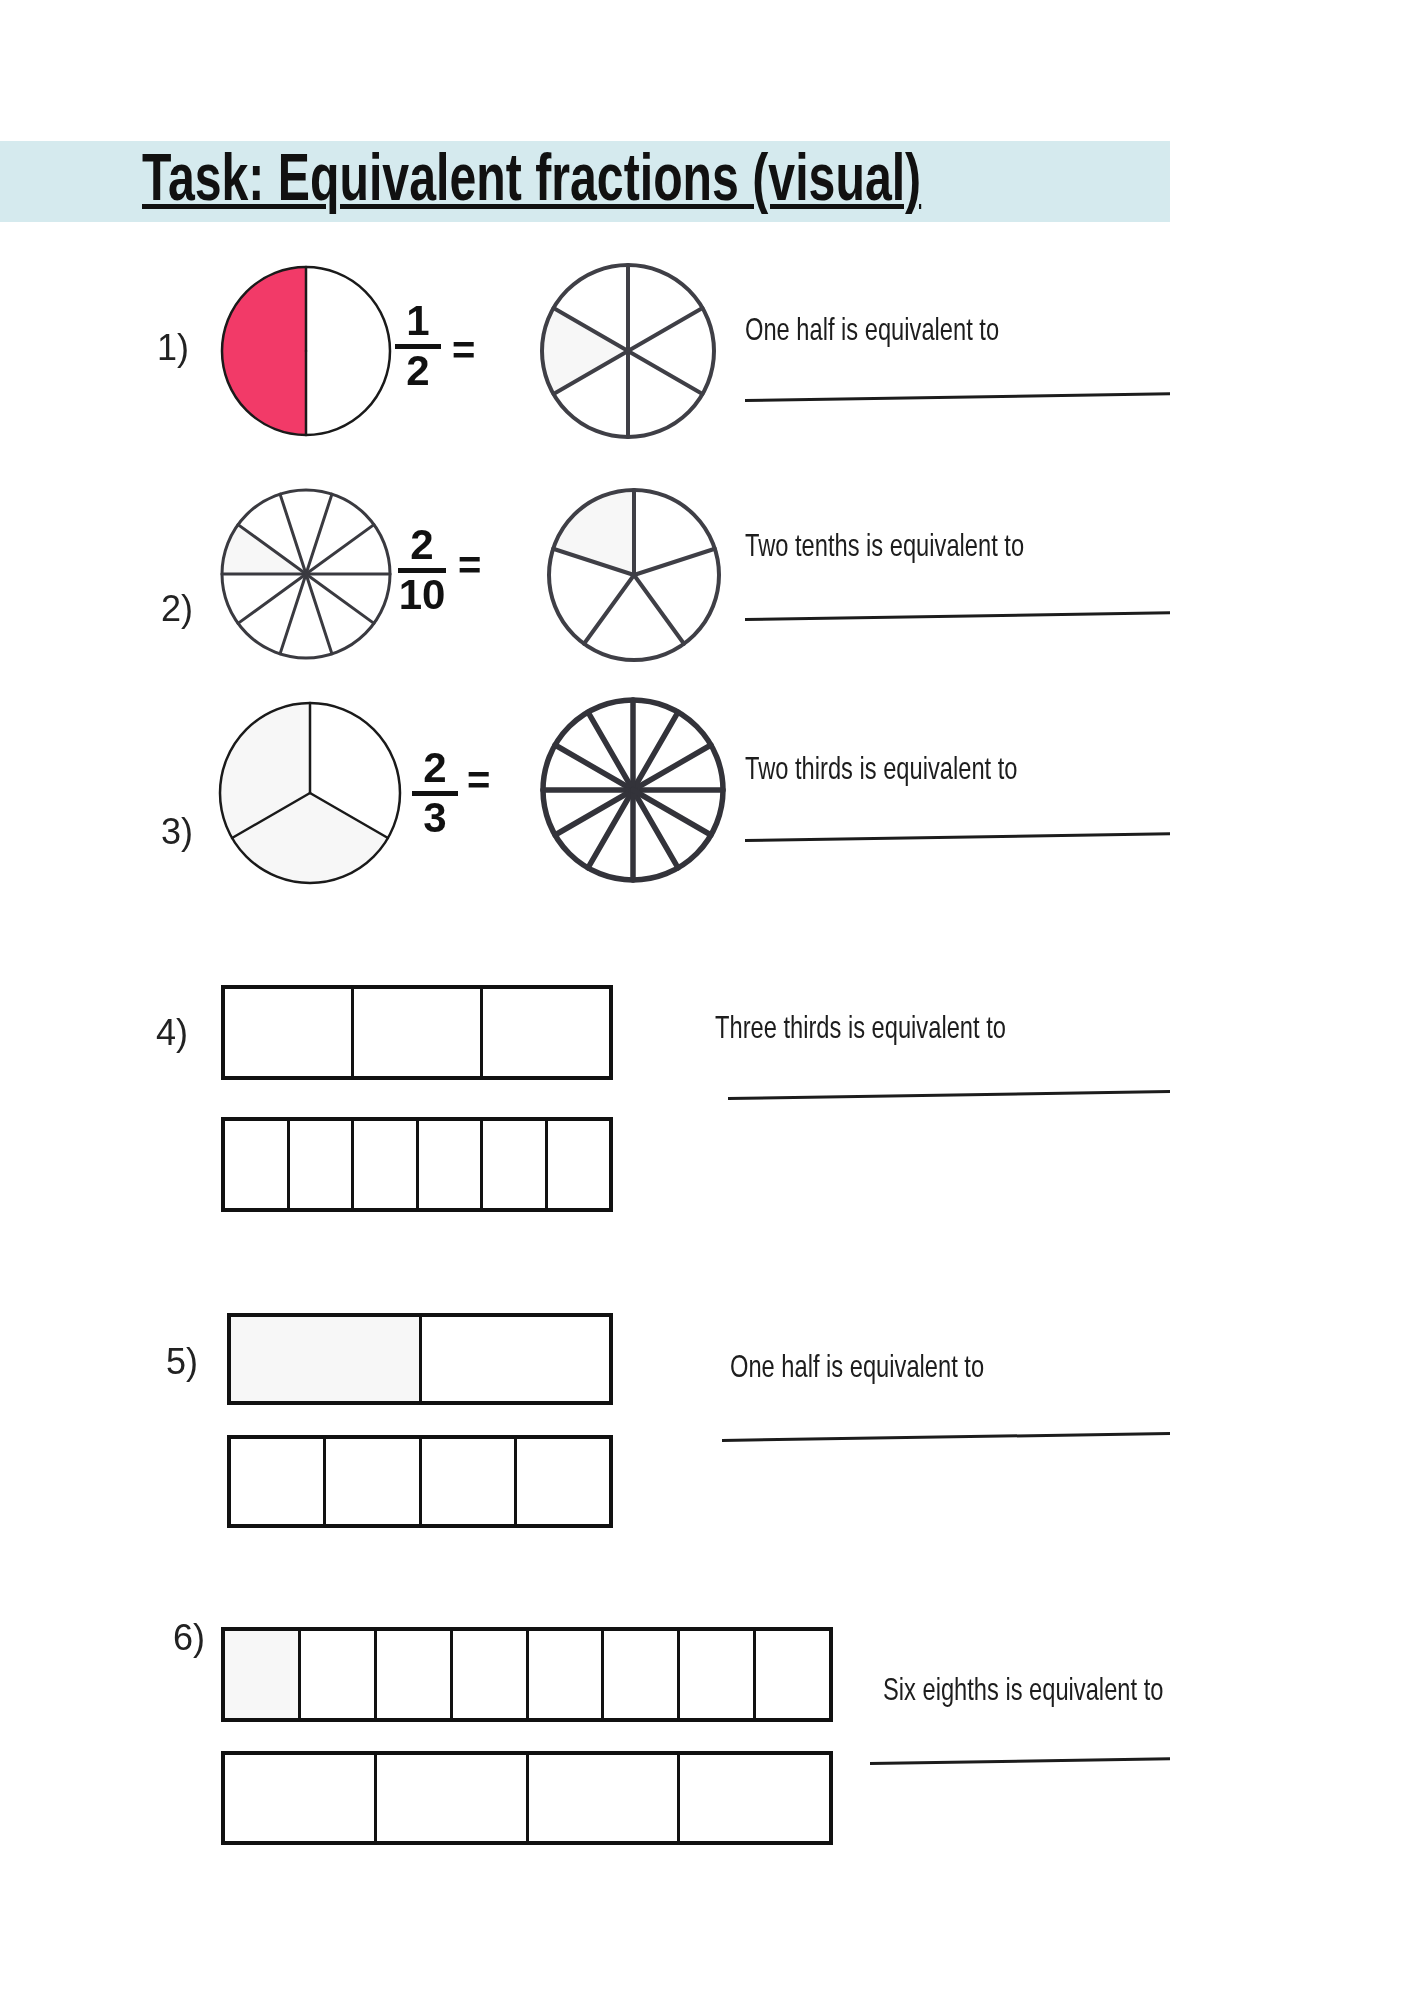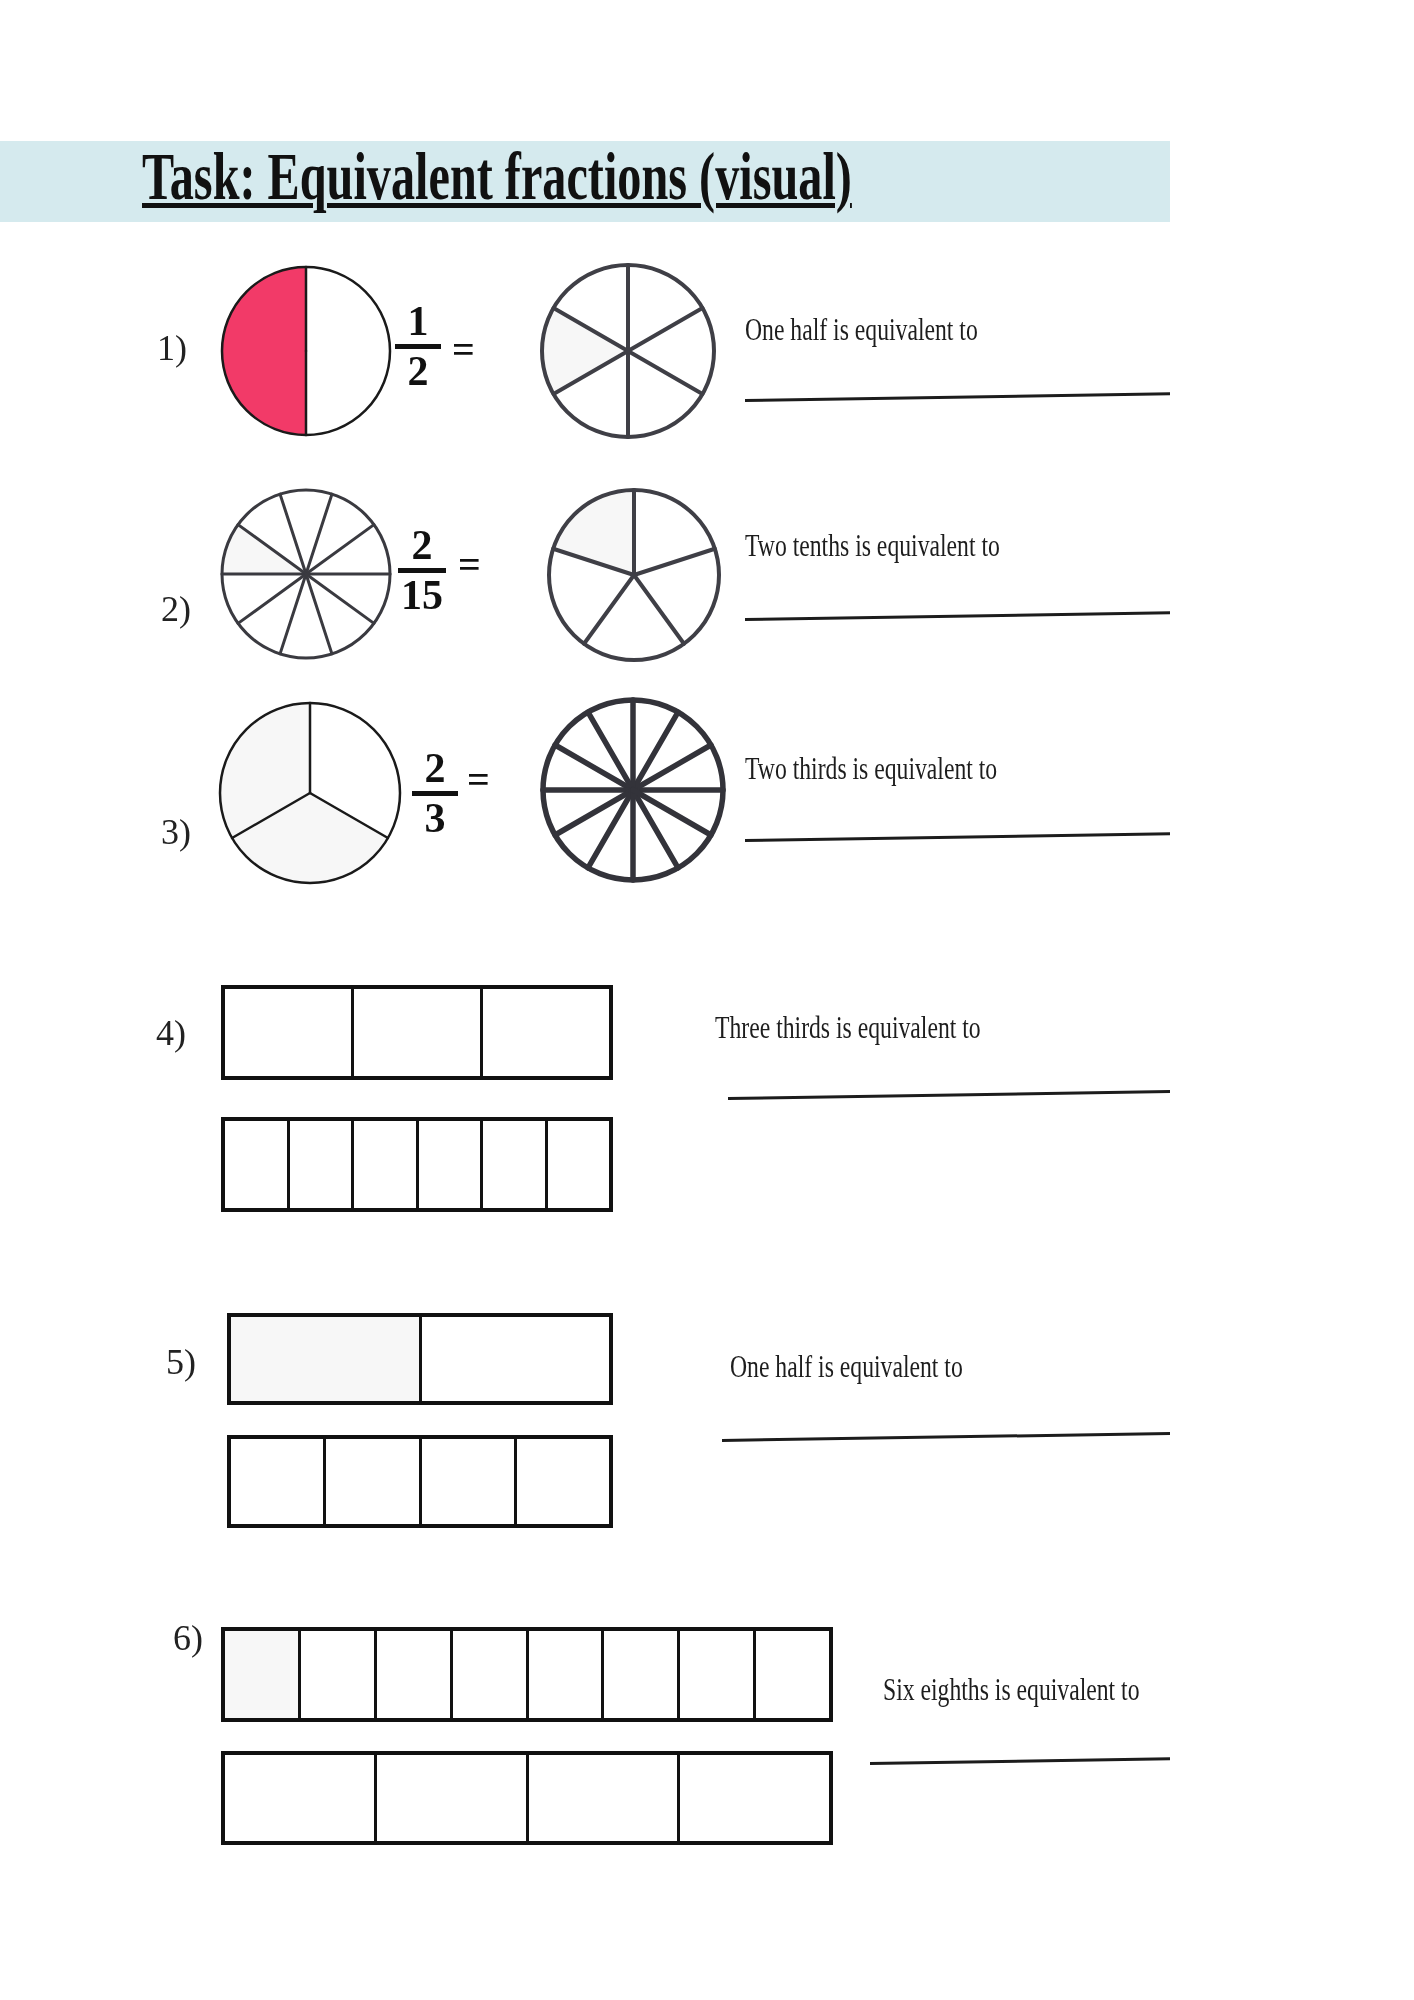--- a/index.html
+++ b/index.html
@@ -1,20 +1,20 @@
 <!DOCTYPE html>
 <html><head>
 <meta charset="utf-8">
 <style>
   html,body{margin:0;padding:0;background:#ffffff;}
   .page{
     position:relative;
     width:1170px;height:2000px;
     background:#ffffff;
-    font-family:Liberation Serif, serif;
+    font-family:Liberation Sans, sans-serif;
     color:#1d1d1d;
     overflow:hidden;
   }
   .title-band{
     position:absolute;left:0;top:141px;width:1414px;height:81px;
   }
   .page-title{
     position:absolute;left:142px;top:143px;
     font-size:67px;font-weight:700;line-height:1;color:#111;
     white-space:nowrap;
@@ -106,21 +106,21 @@
       <line x1="88" y1="88" x2="20.04" y2="38.63" stroke="#3a3a40" stroke-width="3" stroke-linecap="round"></line>
       <line x1="88" y1="88" x2="4.00" y2="88.00" stroke="#3a3a40" stroke-width="3" stroke-linecap="round"></line>
       <line x1="88" y1="88" x2="20.04" y2="137.37" stroke="#3a3a40" stroke-width="3" stroke-linecap="round"></line>
       <line x1="88" y1="88" x2="62.04" y2="167.89" stroke="#3a3a40" stroke-width="3" stroke-linecap="round"></line>
       <line x1="88" y1="88" x2="113.96" y2="167.89" stroke="#3a3a40" stroke-width="3" stroke-linecap="round"></line>
       <line x1="88" y1="88" x2="155.96" y2="137.37" stroke="#3a3a40" stroke-width="3" stroke-linecap="round"></line>
     </svg>
   <div class="fraction" style="left:398px;top:526px;width:48px;">
     <div class="fnum">2</div>
     <div class="fbar"></div>
-    <div class="fden">15</div>
+    <div class="fden">10</div>
   </div>
   <div class="equals" style="left:458px;top:545px;">=</div>
   <svg class="pie" width="180" height="180" viewBox="0 0 180 180" style="left:544px;top:485px;">
       <path d="M 90 90 L 90.00 5.00 A 85 85 0 0 0 9.16 63.73 Z" fill="#f7f7f7" stroke="none"></path>
       <circle cx="90" cy="90" r="85" fill="none" stroke="#3f3f46" stroke-width="4"></circle>
       <line x1="90" y1="90" x2="170.84" y2="63.73" stroke="#3f3f46" stroke-width="4" stroke-linecap="round"></line>
       <line x1="90" y1="90" x2="90.00" y2="5.00" stroke="#3f3f46" stroke-width="4" stroke-linecap="round"></line>
       <line x1="90" y1="90" x2="9.16" y2="63.73" stroke="#3f3f46" stroke-width="4" stroke-linecap="round"></line>
       <line x1="90" y1="90" x2="40.04" y2="158.77" stroke="#3f3f46" stroke-width="4" stroke-linecap="round"></line>
       <line x1="90" y1="90" x2="139.96" y2="158.77" stroke="#3f3f46" stroke-width="4" stroke-linecap="round"></line>

